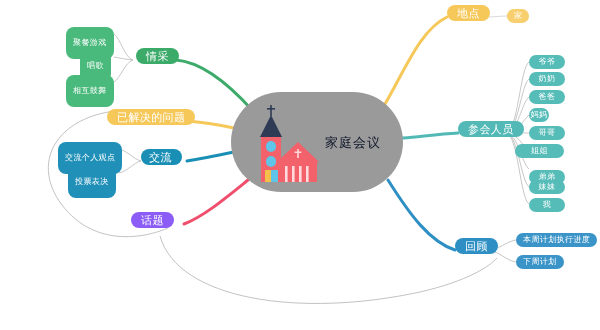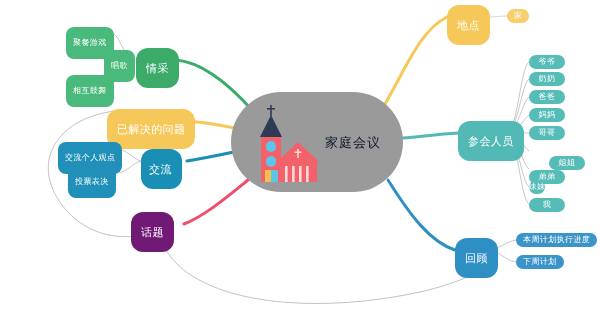--- a/index.html
+++ b/index.html
@@ -34,36 +34,36 @@
     padding-right:22px;
     font-size:13px;
     color:#0f172a;
     letter-spacing:1px;
   }
   #central .church{
     position:absolute;left:16px;top:12px;width:82px;height:78px;
   }
 
   
-  .l1{font-size:11px;height:40px;border-radius:12px;padding:0 10px;text-align:right;}
+  .l1{font-size:11px;height:16px;border-radius:12px;padding:0 10px;text-align:right;}
   
   .l2{font-size:8px;height:32px;border-radius:8px;padding:0 7px;}
   .l3{font-size:8px;height:14px;border-radius:7px;padding:0 7px;}
 
   .green{background:#3cab6a;}
   .green2{background:#49b97c;}
   .teal{background:#52b9b6;}
   .teal2{background:#55bcb8;}
   .yellow{background:#f6c85a;}
   .yellow2{background:#f8cf6e;}
   .blue{background:#1a8fb5;}
   .blue2{background:#2090b8;}
   .blued{background:#2e8fc4;}
   .blued2{background:#3a94c8;}
-  .pink{background:#701a75;}
+  .pink{background:#8b5cf6;}
 </style>
 </head>
 <body>
 
 <div id="canvas">
 
   <svg class="edges" viewBox="0 0 600 330">
 
     <path d="M252,110 C225,80 200,62 176,60" stroke="#3cab6a" stroke-width="3" fill="none" stroke-linecap="round"></path>
     <path d="M234,128 C215,124 200,122 186,121" stroke="#f6c85a" stroke-width="3" fill="none" stroke-linecap="round"></path>
@@ -129,21 +129,21 @@
     </svg>
     <span>家庭会议</span>
   </div>
 
   <div class="node l1 green" style="left:136px;top:48px;">
     <span>情采</span>
   </div>
   <div class="node l2 green2" style="left:66px;top:27px;">
     <span>聚餐游戏</span>
   </div>
-  <div class="node l2 green2" style="left:80px;top:50px;margin-left:24px;">
+  <div class="node l2 green2" style="left:80px;top:50px;">
     <span>唱歌</span>
   </div>
   <div class="node l2 green2" style="left:66px;top:75px;">
     <span>相互鼓舞</span>
   </div>
 
   <div class="node l1 yellow" style="left:107px;top:109px;">
     <span>已解决的问题</span>
   </div>
 
@@ -173,33 +173,33 @@
   </div>
   <div class="node l3 teal2" style="left:529px;top:55px;width:36px;">
     <span>爷爷</span>
   </div>
   <div class="node l3 teal2" style="left:529px;top:72px;width:36px;">
     <span>奶奶</span>
   </div>
   <div class="node l3 teal2" style="left:529px;top:90px;width:36px;">
     <span>爸爸</span>
   </div>
-  <div class="node l3 teal2" style="left:529px;top:108px;width:36px;">
+  <div class="node l3 teal2" style="left:529px;top:108px;width:20px;">
     <span>妈妈</span>
   </div>
   <div class="node l3 teal2" style="left:529px;top:126px;width:36px;">
     <span>哥哥</span>
   </div>
-  <div class="node l3 teal2" style="left:549px;top:144px;width:36px;margin-top:12px;">
+  <div class="node l3 teal2" style="left:515px;top:144px;width:49px;">
     <span>姐姐</span>
   </div>
   <div class="node l3 teal2" style="left:529px;top:162px;width:36px;margin-top:8px;">
     <span>弟弟</span>
   </div>
-  <div class="node l3 teal2" style="left:529px;top:180px;width:16px;text-align:right;">
+  <div class="node l3 teal2" style="left:529px;top:180px;width:36px;text-align:right;">
     <span>妹妹</span>
   </div>
   <div class="node l3 teal2" style="left:529px;top:198px;width:36px;">
     <span>我</span>
   </div>
 
   <div class="node l1 blued" style="left:455px;top:238px;">
     <span>回顾</span>
   </div>
   <div class="node l3 blued2" style="left:516px;top:233px;">

